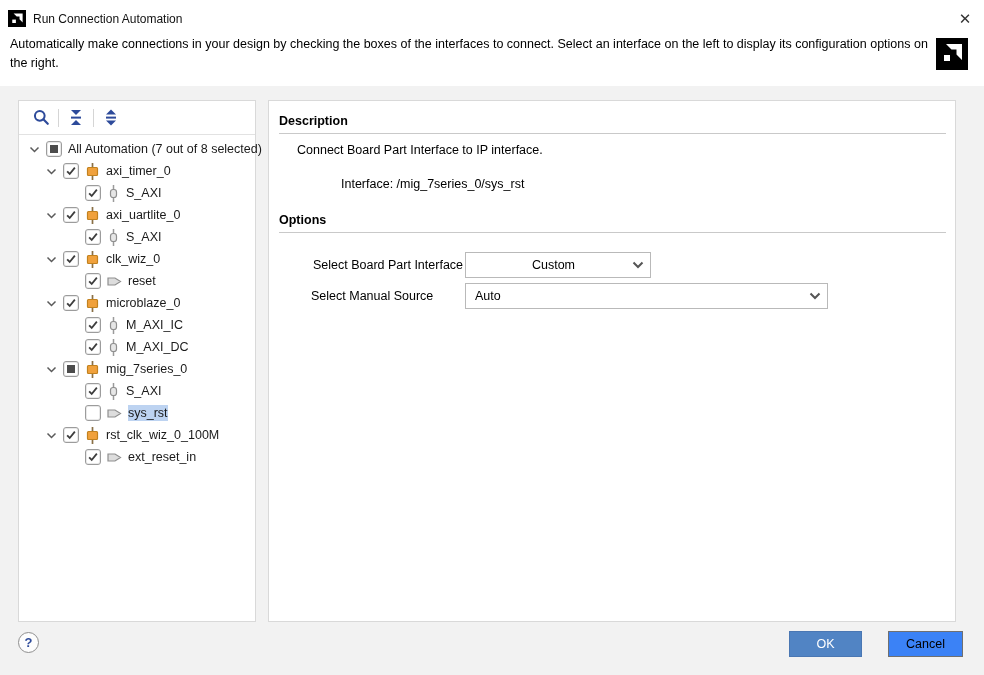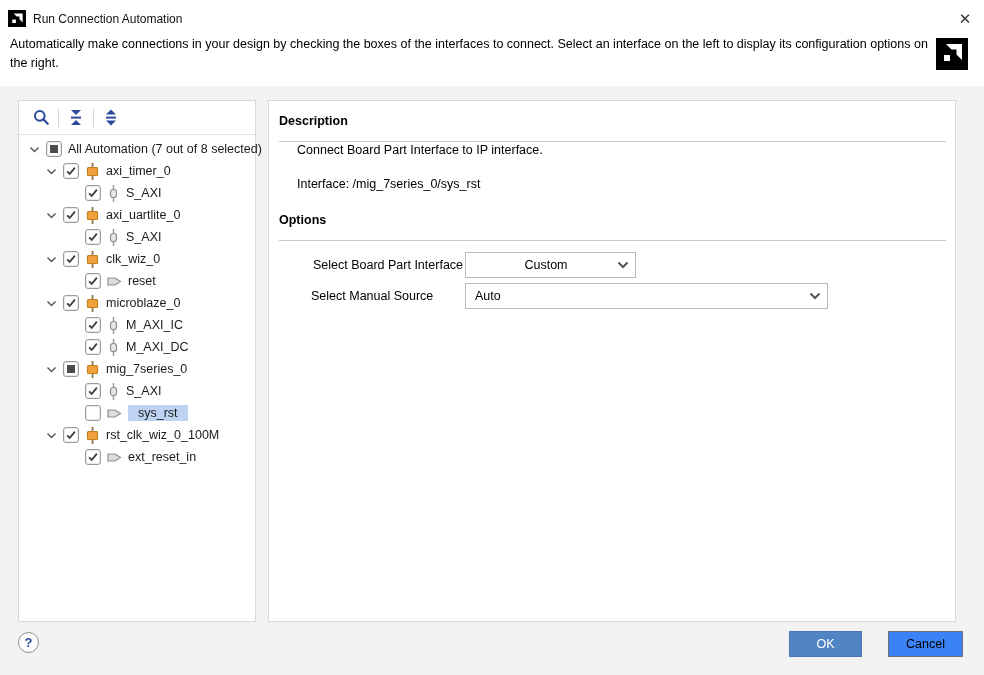--- a/index.html
+++ b/index.html
@@ -48,38 +48,38 @@
   .tree-row.lvl2 { padding-left:66px; }
   .expander { width:11px; height:11px; display:flex; align-items:center; justify-content:center; flex:0 0 auto; }
   .cbx {
     width:16px; height:16px; border:1px solid #9c9c9c; border-radius:3px;
     background:#fff; display:flex; align-items:center; justify-content:center; flex:0 0 auto;
     box-shadow:inset 0 0 0 1px #e9e9e9;
   }
   .cbx .partial { width:8px; height:8px; background:#4c4c4c; }
   .t-icon { display:flex; align-items:center; flex:0 0 auto; }
   .t-label { white-space:nowrap; font-size:12.5px; }
-  .t-label.selected { background:#bdd3f1; padding:1px 10px; }
+  .t-label.selected { background:#bdd3f1; padding:1px 0; }
   
   .rp-inner { position:relative; width:100%; height:100%; }
   .sec-head { position:absolute; left:10px; right:9px; font-weight:bold; font-size:12.5px;
-              color:#000; border-bottom:1px solid #c9c9c9; padding-bottom:13px; }
+              color:#000; border-bottom:1px solid #c9c9c9; padding-bottom:5px; }
   .desc-head { top:13px; }
   .opt-head  { top:112px; }
   .desc-line { position:absolute; left:28px; font-size:12.5px; color:#000; white-space:nowrap; }
-  .d1 { top:42px; } .d2 { top:76px; }
+  .d1 { top:42px; } .d2 { top:76px;margin-left:44px; }
   .opt-row { position:absolute; left:42px; display:flex; align-items:center; }
   .or1 { top:151px;text-align:center; } .or2 { top:182px; }
   .opt-label { width:154px; font-size:12.5px; color:#000; }
   .combo {
     height:26px; border:1px solid #b9b9b9; background:#fff; display:flex;
     align-items:center; padding:0 6px 0 9px; font-size:12.5px; color:#000;
   }
   .combo .val { flex:1 1 auto; }
-  .combo.w1 { width:171px; }
+  .combo.w1 { width:186px; }
   .combo.w2 { width:363px; }
   
   .help-btn {
     position:absolute; left:18px; top:632px; width:21px; height:21px; border-radius:50%;
     border:1.5px solid #8f8f8f; background:#fdfdfd; display:flex; align-items:center;
     justify-content:center; color:#2d4a9a; font-weight:bold; font-size:13px;
   }
   .btn { position:absolute; top:631px; height:26px; display:flex; align-items:center;
          justify-content:center; font-size:12.5px;text-align:center; }
   .btn-ok { left:789px; width:73px; background:#5184c4; border:1px solid #4a77b3; color:#fff; }

